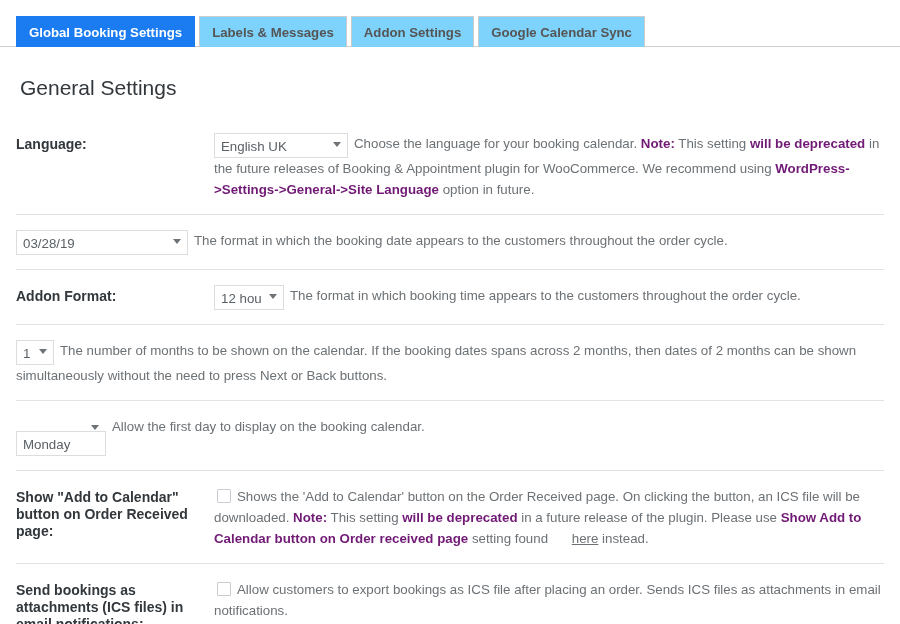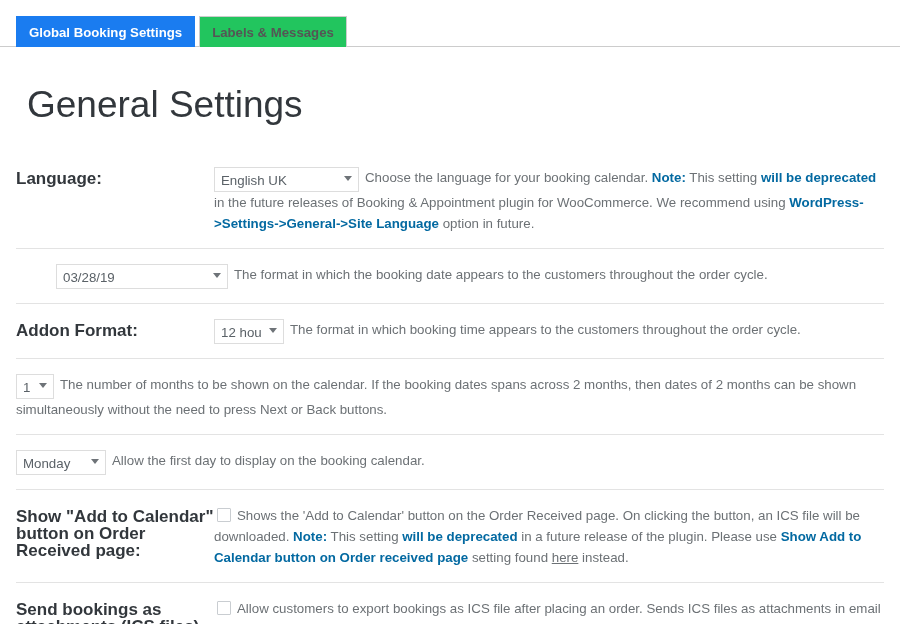--- a/index.html
+++ b/index.html
@@ -37,38 +37,38 @@
   .tab {
     position: relative;
     z-index: 2;
     height: 31px;
     line-height: 31px;
     padding: 0 12px;
     margin-right: 4px;
     font-size: 13.2px;
     font-weight: bold;
     color: #555;
-    background: #22c55e;
+    background: #7dd3fc;
     border: 1px solid #ccc;
     border-bottom: none;
     white-space: nowrap;
     cursor: pointer;
     box-sizing: border-box;
   }
   .tab.active {
     background: #1a7cf0;
     border-color: #1a7cf0;
     color: #ffffff;
   }
 
   
   .page-title {
-    margin: 11px;
+    margin: 4px;
     padding: 24px 8px 18px 16px;
-    font-size: 37px;
+    font-size: 21px;
     font-weight: normal;
     line-height: 1.25;
     color: #32373c;
   }
 
   
   .settings {
     padding: 0 16px;
     box-sizing: border-box;
   }
@@ -79,43 +79,44 @@
     padding: 15px 0 14px 0;
     box-sizing: border-box;
   }
   .row:first-child {
     border-top: none;
     padding-top: 10px;
   }
   .row-label {
     width: 198px;
     flex: 0 0 198px;
-    font-size: 17px;
+    font-size: 14px;
     font-weight: bold;
     line-height: 17px;
     color: #32373c;
     padding-top: 3px;
   }
   .row-field {
     flex: 1 1 auto;
     min-width: 0;
     font-size: 13.3px;
     line-height: 21px;
     color: #6c7175;
   }
   .desc {
     color: #6c7175;
   }
   .desc b {
-    color: #0369a1;
+    color: #701a75;
     font-weight: bold;
   }
   .desc a {
     color: #6c7175;
     text-decoration: underline;
+    margin-left: 20px;
   }
 
   
   .ctrl {
     display: inline-block;
     vertical-align: top;
     margin-right: 6px;
   }
 
   select.sel {
@@ -143,25 +144,25 @@
     position: absolute;
     right: 7px;
     top: 9px;
     width: 0;
     height: 0;
     border-left: 4px solid transparent;
     border-right: 4px solid transparent;
     border-top: 5px solid #6e7378;
     pointer-events: none;
   }
-  .sel-lang { width: 145px; }
-  .sel-date { width: 172px; margin-left: 40px; }
+  .sel-lang { width: 134px; }
+  .sel-date { width: 172px; }
   .sel-time { width: 70px; }
   .sel-months { width: 38px; padding-right: 18px; }
-  .sel-firstday { width: 90px; }
+  .sel-firstday { width: 90px; margin-top: 15px; }
 
   .cb {
     -webkit-appearance: none;
     -moz-appearance: none;
     appearance: none;
     width: 14px;
     height: 14px;
     border: 1px solid #c9cdd1;
     background: #fff;
     margin: 3px 6px 0 3px;
@@ -170,20 +171,22 @@
     cursor: pointer;
     border-radius: 1px;
   }
 </style>
 </head>
 <body>
 
 <div class="tab-bar">
   <div class="tab active">Global Booking Settings</div>
   <div class="tab">Labels &amp; Messages</div>
+  <div class="tab">Addon Settings</div>
+  <div class="tab">Google Calendar Sync</div>
 </div>
 
 <h1 class="page-title">General Settings</h1>
 
 <div class="settings">
 
   <div class="row">
     <div class="row-label">Language:</div>
     <div class="row-field">
       <span class="ctrl sel-wrap">

